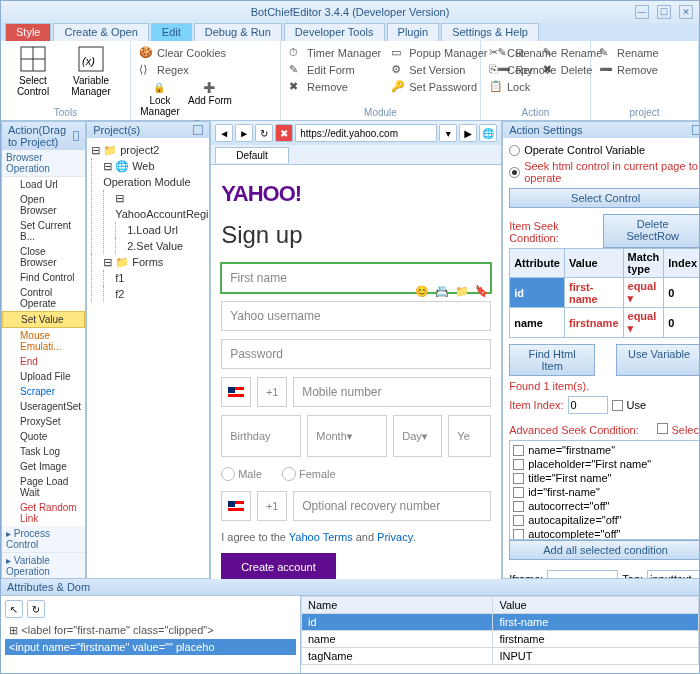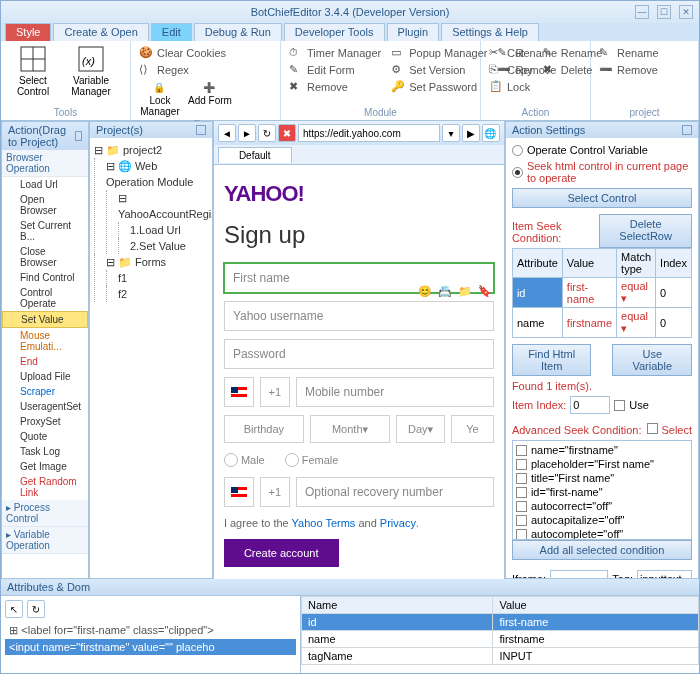--- a/index.html
+++ b/index.html
@@ -48,39 +48,39 @@
 .tabbar{height:20px;background:#e8f1fb;border-bottom:1px solid #a8c5e0;padding:2px 4px 0 4px;}
 .btab{display:inline-block;padding:2px 20px;background:#fff;border:1px solid #a8c5e0;border-bottom:none;font-size:10px;cursor:pointer;}
 .page{flex:1;background:#fff;padding:16px 10px;overflow:hidden;position:relative;}
 .yahoo-logo{font-family:Arial;font-size:22px;font-weight:bold;color:#5f0c8f;letter-spacing:-1px;}
 .signup{font-size:24px;color:#333;margin:14px 0;}
 .yfield{width:100%;height:30px;border:1px solid #d0d0d0;padding:0 8px;margin-bottom:8px;color:#888;font-size:12px;display:flex;align-items:center;}
 .yfield.active{border:1px solid #4caf50;outline:1px solid #4caf50;}
 .yrow{display:flex;gap:6px;margin-bottom:8px;}
 .yflag{width:30px;height:30px;border:1px solid #d0d0d0;display:flex;align-items:center;justify-content:center;}
 .yplus{width:30px;height:30px;border:1px solid #d0d0d0;display:flex;align-items:center;justify-content:center;color:#888;}
-.ysel{flex:1;height:28px;border:1px solid #d0d0d0;padding:0 8px;color:#888;display:flex;align-items:center;justify-content:center;}
+.ysel{flex:1;height:42px;border:1px solid #d0d0d0;padding:0 8px;color:#888;display:flex;align-items:center;justify-content:flex-start;}
 .yradio{display:flex;gap:20px;margin:10px 0;}
 .yradio label{display:flex;align-items:center;gap:3px;color:#888;}
 .yr{width:14px;height:14px;border:1px solid #bbb;border-radius:50%;}
 .yterms{font-size:10px;color:#666;margin-top:10px;}
 .yterms a{color:#0066cc;}
 .ycreate{background:#5f0c8f;color:#fff;padding:8px 20px;margin-top:10px;display:inline-block;cursor:pointer;}
 .iconrow{position:absolute;right:10px;top:120px;display:flex;gap:4px;}
 .iconrow span{width:16px;height:16px;}
 .settings{width:210px;}
 .sbody{padding:6px;font-size:10px;flex:1;overflow:auto;}
 .sradio{display:flex;align-items:center;gap:4px;margin-bottom:4px;}
 .srd{width:11px;height:11px;border:1px solid #888;border-radius:50%;display:inline-block;}
 .srd.on::after{content:'';display:block;width:5px;height:5px;background:#333;border-radius:50%;margin:2px;}
 .sbtn{background:linear-gradient(#e8f1fb,#c5dbf2);border:1px solid #8aaed4;padding:3px 8px;color:#2b5a8b;cursor:pointer;text-align:center;display:inline-block;}
 .sbtn.wide{width:100%;margin-bottom:6px;}
 .slabel{color:#cc3333;margin:6px 0 4px 0;}
 .stable{width:100%;border-collapse:collapse;margin-bottom:6px;}
-.stable th,.stable td{border:1px solid #a8c5e0;padding:2px 4px;text-align:left;font-weight:normal;background:#fff;}
+.stable th,.stable td{border:1px solid #a8c5e0;padding:2px 4px;text-align:left;font-weight:bold;background:#fff;}
 .stable th{background:#e8f1fb;}
 .stable .selrow td:first-child{background:#4a90d9;color:#fff;}
 .sfound{color:#cc3333;margin:4px 0;}
 .srow{display:flex;align-items:center;gap:4px;margin:4px 0;}
 .sinput{border:1px solid #a8c5e0;padding:2px;width:40px;}
 .advlist{border:1px solid #a8c5e0;height:100px;overflow:auto;padding:2px;}
 .advitem{display:flex;align-items:center;gap:4px;padding:1px;}
 .cb{width:11px;height:11px;border:1px solid #888;display:inline-block;}
 .bottom{height:96px;display:flex;flex-direction:column;}
 .bhead{background:linear-gradient(#d8e9fa,#c5dbf2);color:#2b5a8b;padding:2px 6px;font-size:11px;}
@@ -269,20 +269,21 @@
           <div class="aitem sel">Set Value</div>
           <div class="aitem orange">Mouse Emulati...</div>
           <div class="aitem red">End</div>
           <div class="aitem ">Upload File</div>
           <div class="aitem blue">Scraper</div>
           <div class="aitem ">UseragentSet</div>
           <div class="aitem ">ProxySet</div>
           <div class="aitem ">Quote</div>
           <div class="aitem ">Task Log</div>
           <div class="aitem ">Get Image</div>
+          <div class="aitem ">Page Load Wait</div>
           <div class="aitem red">Get Random Link</div>
         </div>
       <div id="acats">
           <div class="acat">▸ Process Control</div>
           <div class="acat">▸ Variable Operation</div>
         </div>
     </div>
   </div>
 
   <div class="panel projects">

